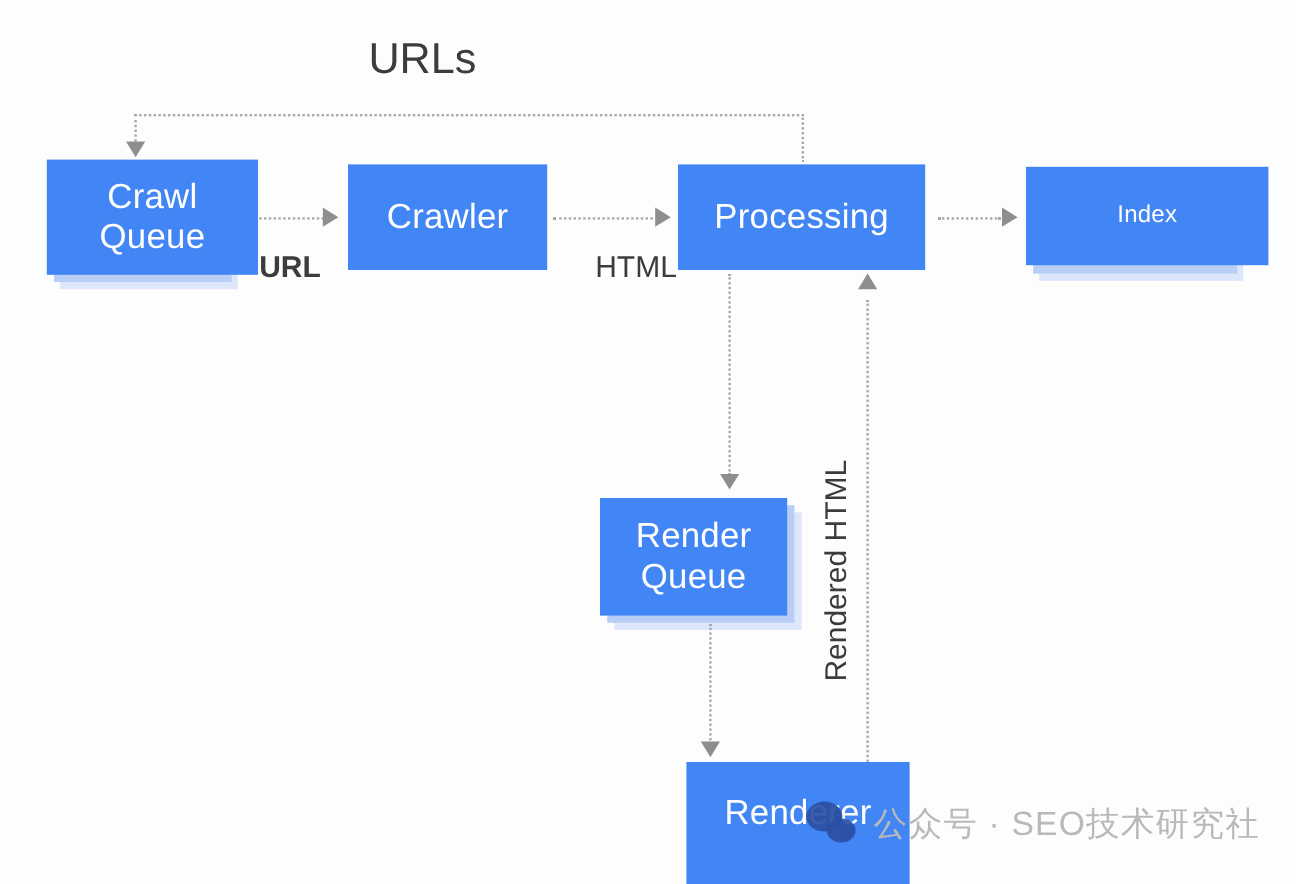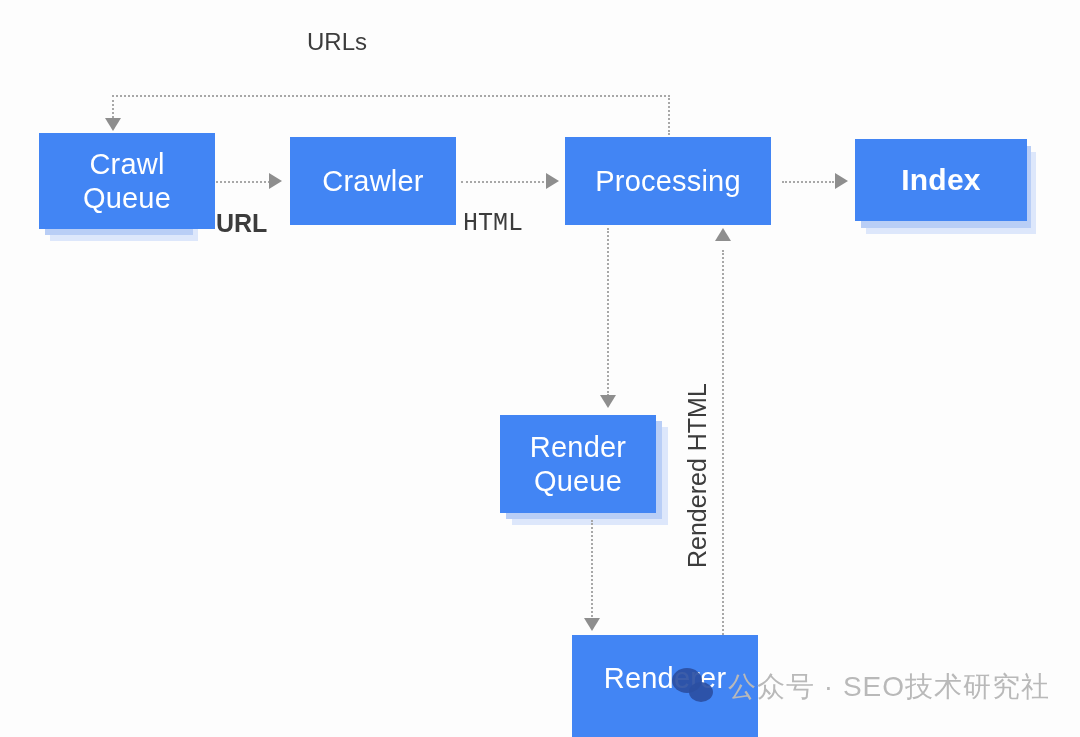--- a/index.html
+++ b/index.html
@@ -167,40 +167,40 @@
   <div class="node" style="left:290px; top:137px; width:166px; height:88px; font-size:29px;">
     <span class="node-label">Crawler</span>
   </div>
 
   <div class="node" style="left:565px; top:137px; width:206px; height:88px; font-size:29px;">
     <span class="node-label">Processing</span>
   </div>
 
   <div class="shadow2" style="left:866px; top:152px; width:170px; height:82px;"></div>
   <div class="shadow1" style="left:861px; top:146px; width:170px; height:82px;"></div>
-  <div class="node" style="left:855px; top:139px; width:172px; height:82px; font-size:30px;font-weight:bold;">
+  <div class="node" style="left:855px; top:139px; width:202px; height:82px; font-size:20px;">
     <span class="node-label">Index</span>
   </div>
 
   <div class="shadow2" style="left:512px; top:427px; width:156px; height:98px;"></div>
   <div class="shadow1" style="left:506px; top:421px; width:156px; height:98px;"></div>
   <div class="node" style="left:500px; top:415px; width:156px; height:98px; font-size:29px;">
     <span class="node-label">Render
 Queue</span>
   </div>
 
   <div class="node" style="left:572px; top:635px; width:186px; height:102px; font-size:29px; align-items:flex-start; padding-top:26px;">
     <span class="node-label">Renderer</span>
   </div>
 
-  <div class="edge-label" style="left:307px; top:28px; font-size:24px;">URLs</div>
+  <div class="edge-label" style="left:307px; top:28px; font-size:36px;">URLs</div>
 
   <div class="edge-label" style="left:216px; top:209px;font-weight:bold;">URL</div>
 
-  <div class="edge-label" style="left:463px; top:209px;font-family:Liberation Mono, monospace;">HTML</div>
+  <div class="edge-label" style="left:496px; top:209px;">HTML</div>
 
   <div class="edge-label vertical" style="left:683px; top:568px;">Rendered HTML</div>
 
   <div class="watermark" style="left:672px; top:668px;">
     <div class="wechat-logo">
       <span class="bub-a"></span>
       <span class="bub-b"></span>
     </div>
     <span class="watermark-text">公众号 · SEO技术研究社</span>
   </div>

